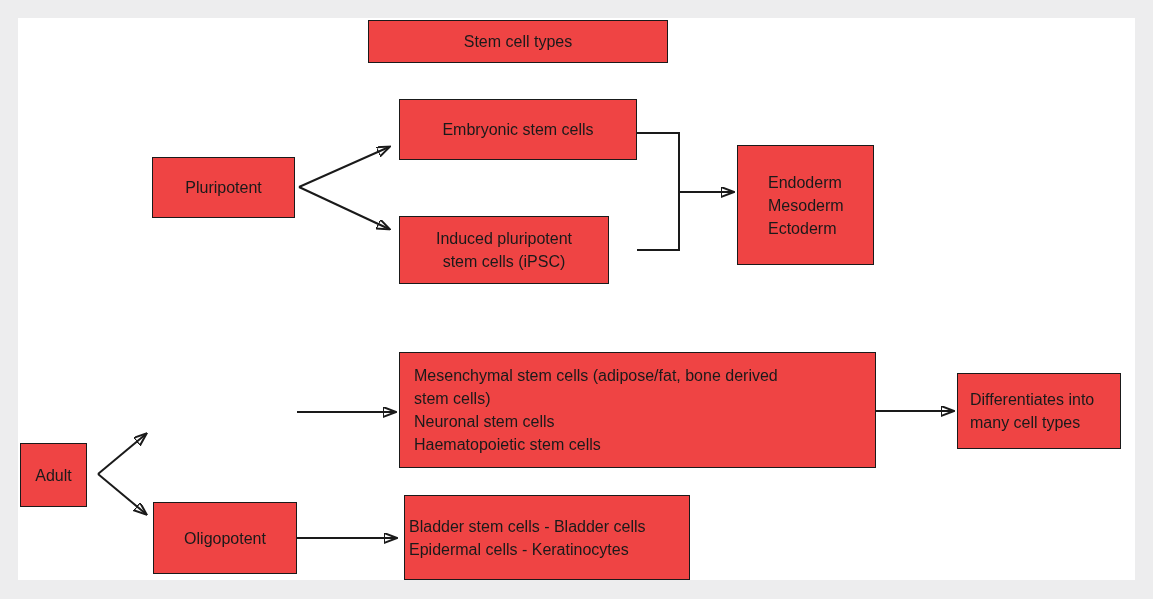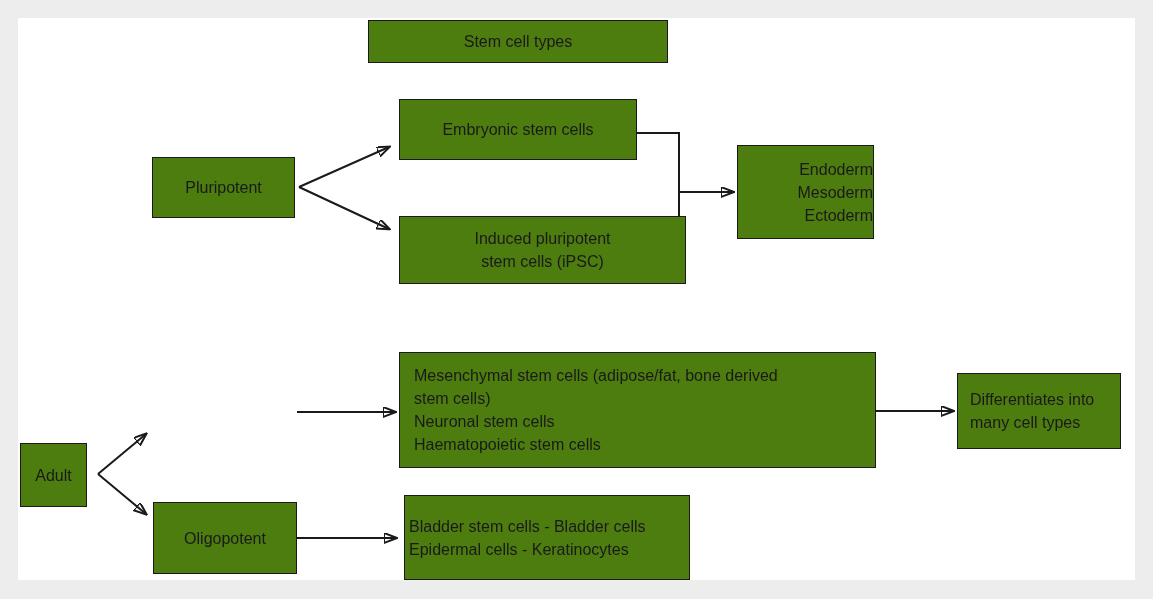--- a/index.html
+++ b/index.html
@@ -20,21 +20,21 @@
     left: 18px;
     top: 18px;
     width: 1117px;
     height: 562px;
     background: #ffffff;
   }
   .node {
     position: absolute;
     box-sizing: border-box;
     border: 1.5px solid #1a1a1a;
-    background: #4d7c0f;
+    background: #ef4444;
     font-size: 16px;
     line-height: 23px;
     display: flex;
     flex-direction: column;
     justify-content: center;
     align-items: center;
     text-align: center;
     z-index: 2;
   }
   .node.left-align {
@@ -89,26 +89,26 @@
   </div>
 
   <div class="node" style="left:152px; top:157px; width:143px; height:61px;">
     <span class="line">Pluripotent</span>
   </div>
 
   <div class="node" style="left:399px; top:99px; width:238px; height:61px;">
     <span class="line">Embryonic stem cells</span>
   </div>
 
-  <div class="node" style="left:399px; top:216px; width:287px; height:68px;">
+  <div class="node" style="left:399px; top:216px; width:210px; height:68px;">
     <span class="line">Induced pluripotent</span>
     <span class="line">stem cells (iPSC)</span>
   </div>
 
-  <div class="node left-align" style="left:737px; top:145px; width:137px; height:94px; padding-left:30px;align-items:flex-end;">
+  <div class="node left-align" style="left:737px; top:145px; width:137px; height:120px; padding-left:30px;">
     <span class="line">Endoderm</span>
     <span class="line">Mesoderm</span>
     <span class="line">Ectoderm</span>
   </div>
 
   <div class="node" style="left:20px; top:443px; width:67px; height:64px;">
     <span class="line">Adult</span>
   </div>
 
 

